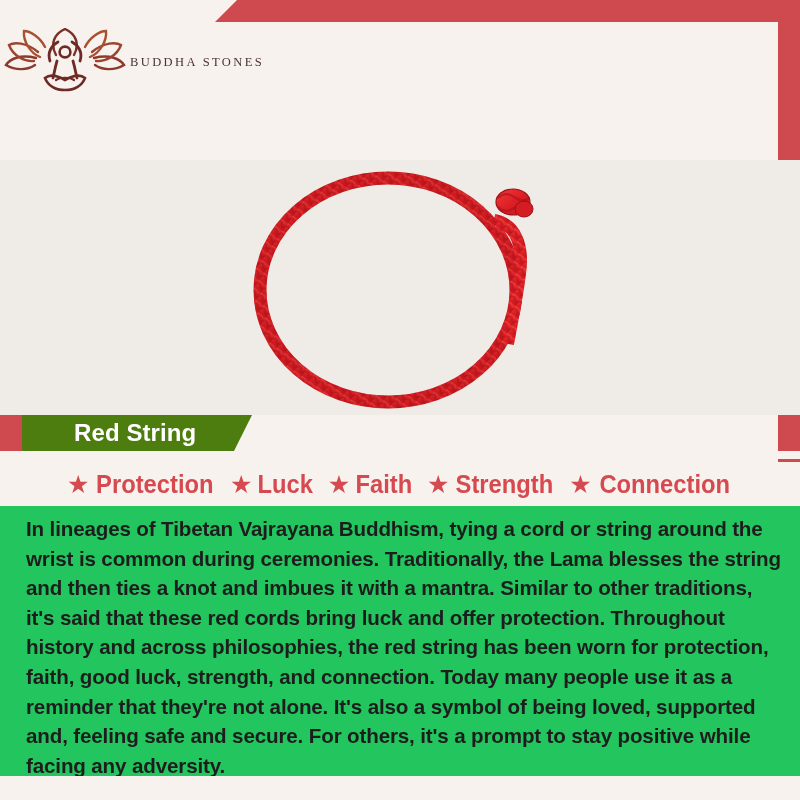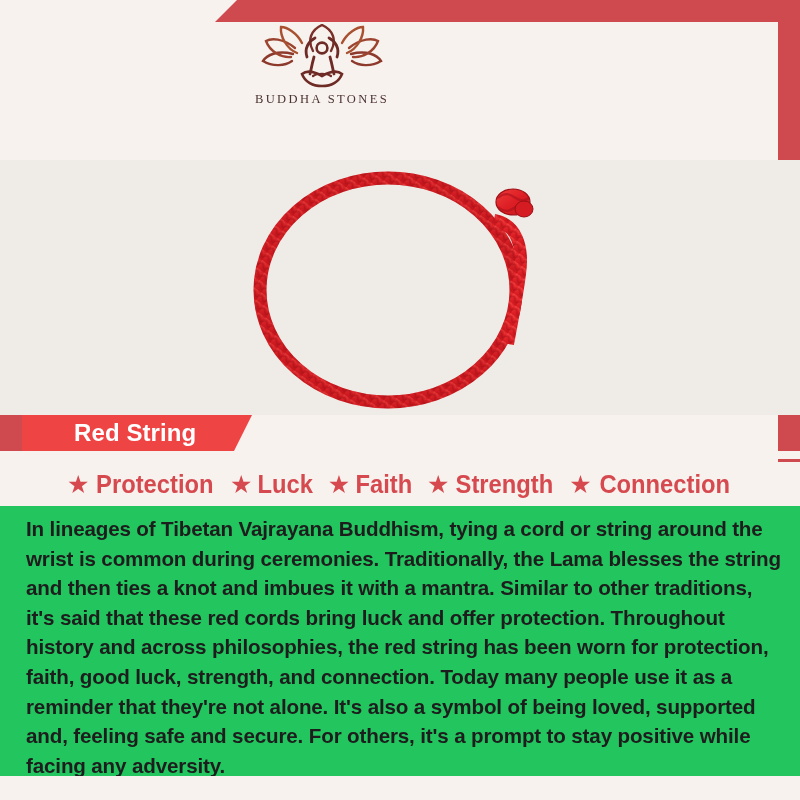--- a/index.html
+++ b/index.html
@@ -39,24 +39,24 @@
     position: absolute;
     left: 0; top: 196px;
     width: 22px; height: 256px;
     background: #cf4a4f;
     clip-path: polygon(0 22px, 22px 0, 100% 0, 100% 100%, 0 100%);
   }
 
   
   .logo-zone {
     position: absolute;
-    top: 12px; left: 0;
+    top: 0; left: 0;
     width: 644px; height: 110px;
     display: flex;
-    flex-direction: column;
+    flex-direction: row;
     align-items: center;
     justify-content: flex-start;
     padding-top: 12px;
     box-sizing: border-box;
   }
   .logo-mark { width: 130px; height: 66px; display: block; }
   .logo-word {
     margin-top: 2px;
     font-family: "Liberation Serif", serif;
     font-size: 12.5px;
@@ -93,21 +93,21 @@
     background: #efebe6;
     overflow: hidden;
   }
   .bracelet { position: absolute; top: 2px; left: 232px; }
 
   
   .label-band {
     position: absolute;
     top: 415px; left: 22px;
     width: 230px; height: 36px;
-    background: #ef4444;
+    background: #4d7c0f;
     clip-path: polygon(0 0, 100% 0, calc(100% - 18px) 100%, 0 100%);
     display: flex;
     align-items: center;
   }
   .label-text {
     font-family: "Liberation Sans Narrow", "Liberation Sans", sans-serif;
     font-weight: bold;
     font-size: 24px;
     color: #ffffff;
     margin-left: 52px;

